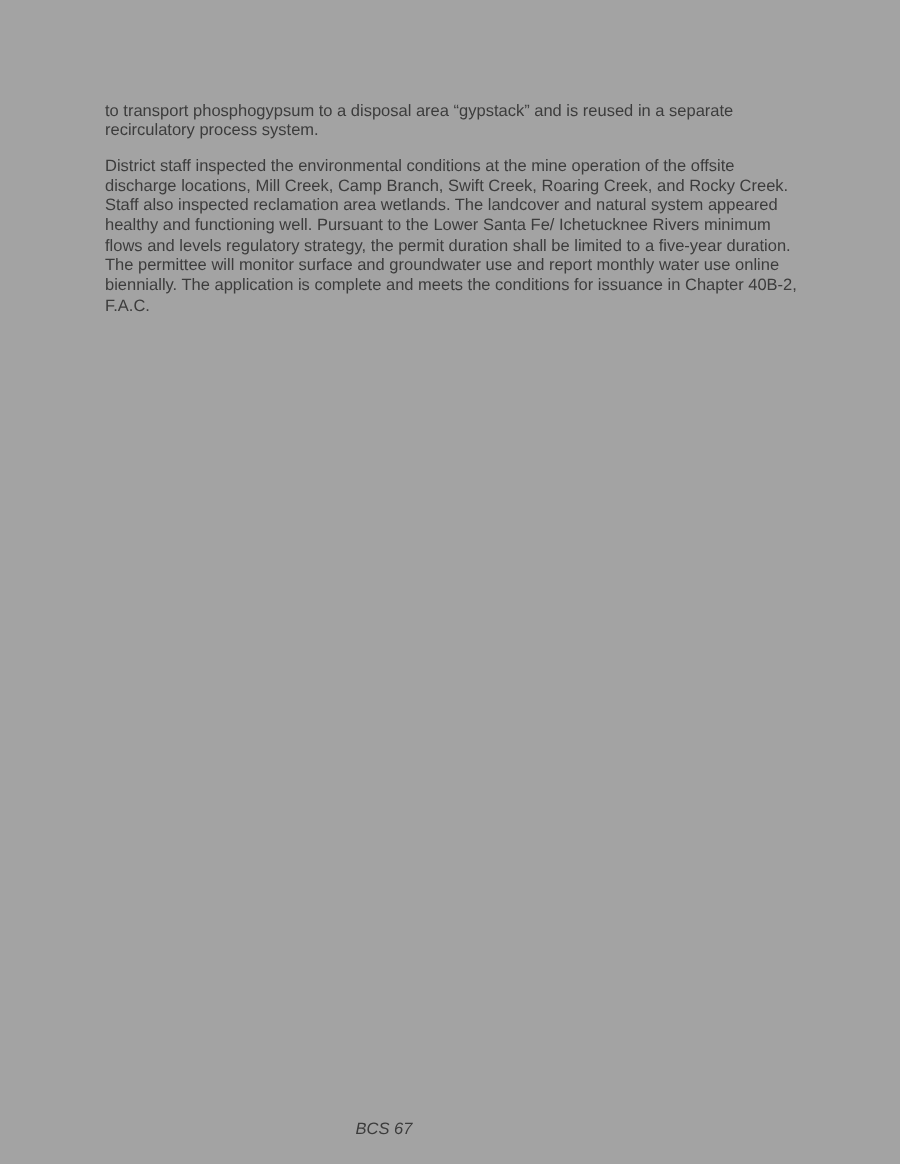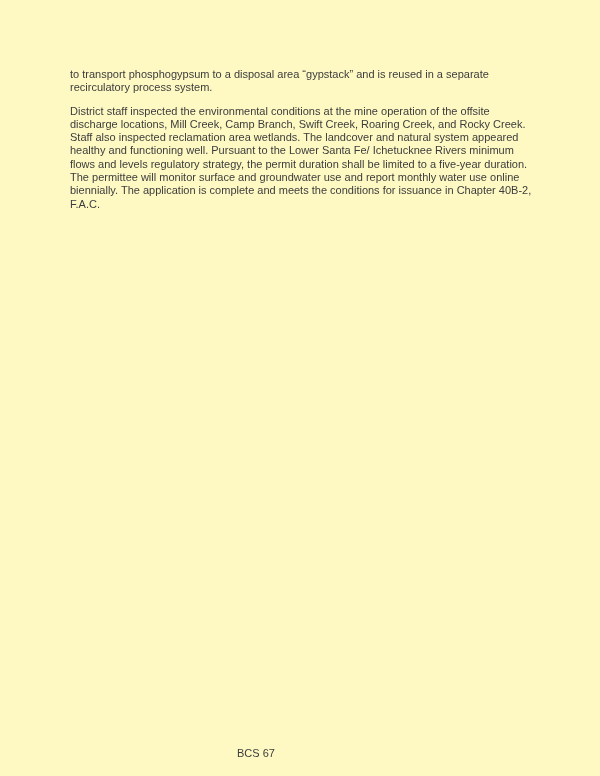--- a/index.html
+++ b/index.html
@@ -10,21 +10,21 @@
   body {
     width: 600px;
     height: 776px;
     font-family: "Liberation Sans", sans-serif;
     overflow: hidden;
   }
   .page {
     position: relative;
     width: 600px;
     height: 776px;
-    background: #fef9c3;
+    background: #a3a3a3;
   }
   .text-block {
     position: absolute;
     left: 70px;
     top: 68px;
     width: 478px;
     color: #3c3c3c;
     font-size: 11px;
     line-height: 13.3px;
   }
@@ -34,20 +34,21 @@
   }
   .page-footer {
     position: absolute;
     left: 0;
     top: 747px;
     width: 512px;
     text-align: center;
     color: #3c3c3c;
     font-size: 11px;
     line-height: 13px;
+    font-style: italic;
   }
 </style>
 </head>
 <body>
 
 <div class="page">
 
   <div class="text-block">
     <p class="para">to transport phosphogypsum to a disposal area “gypstack” and is reused in a separate
 recirculatory process system.</p>

